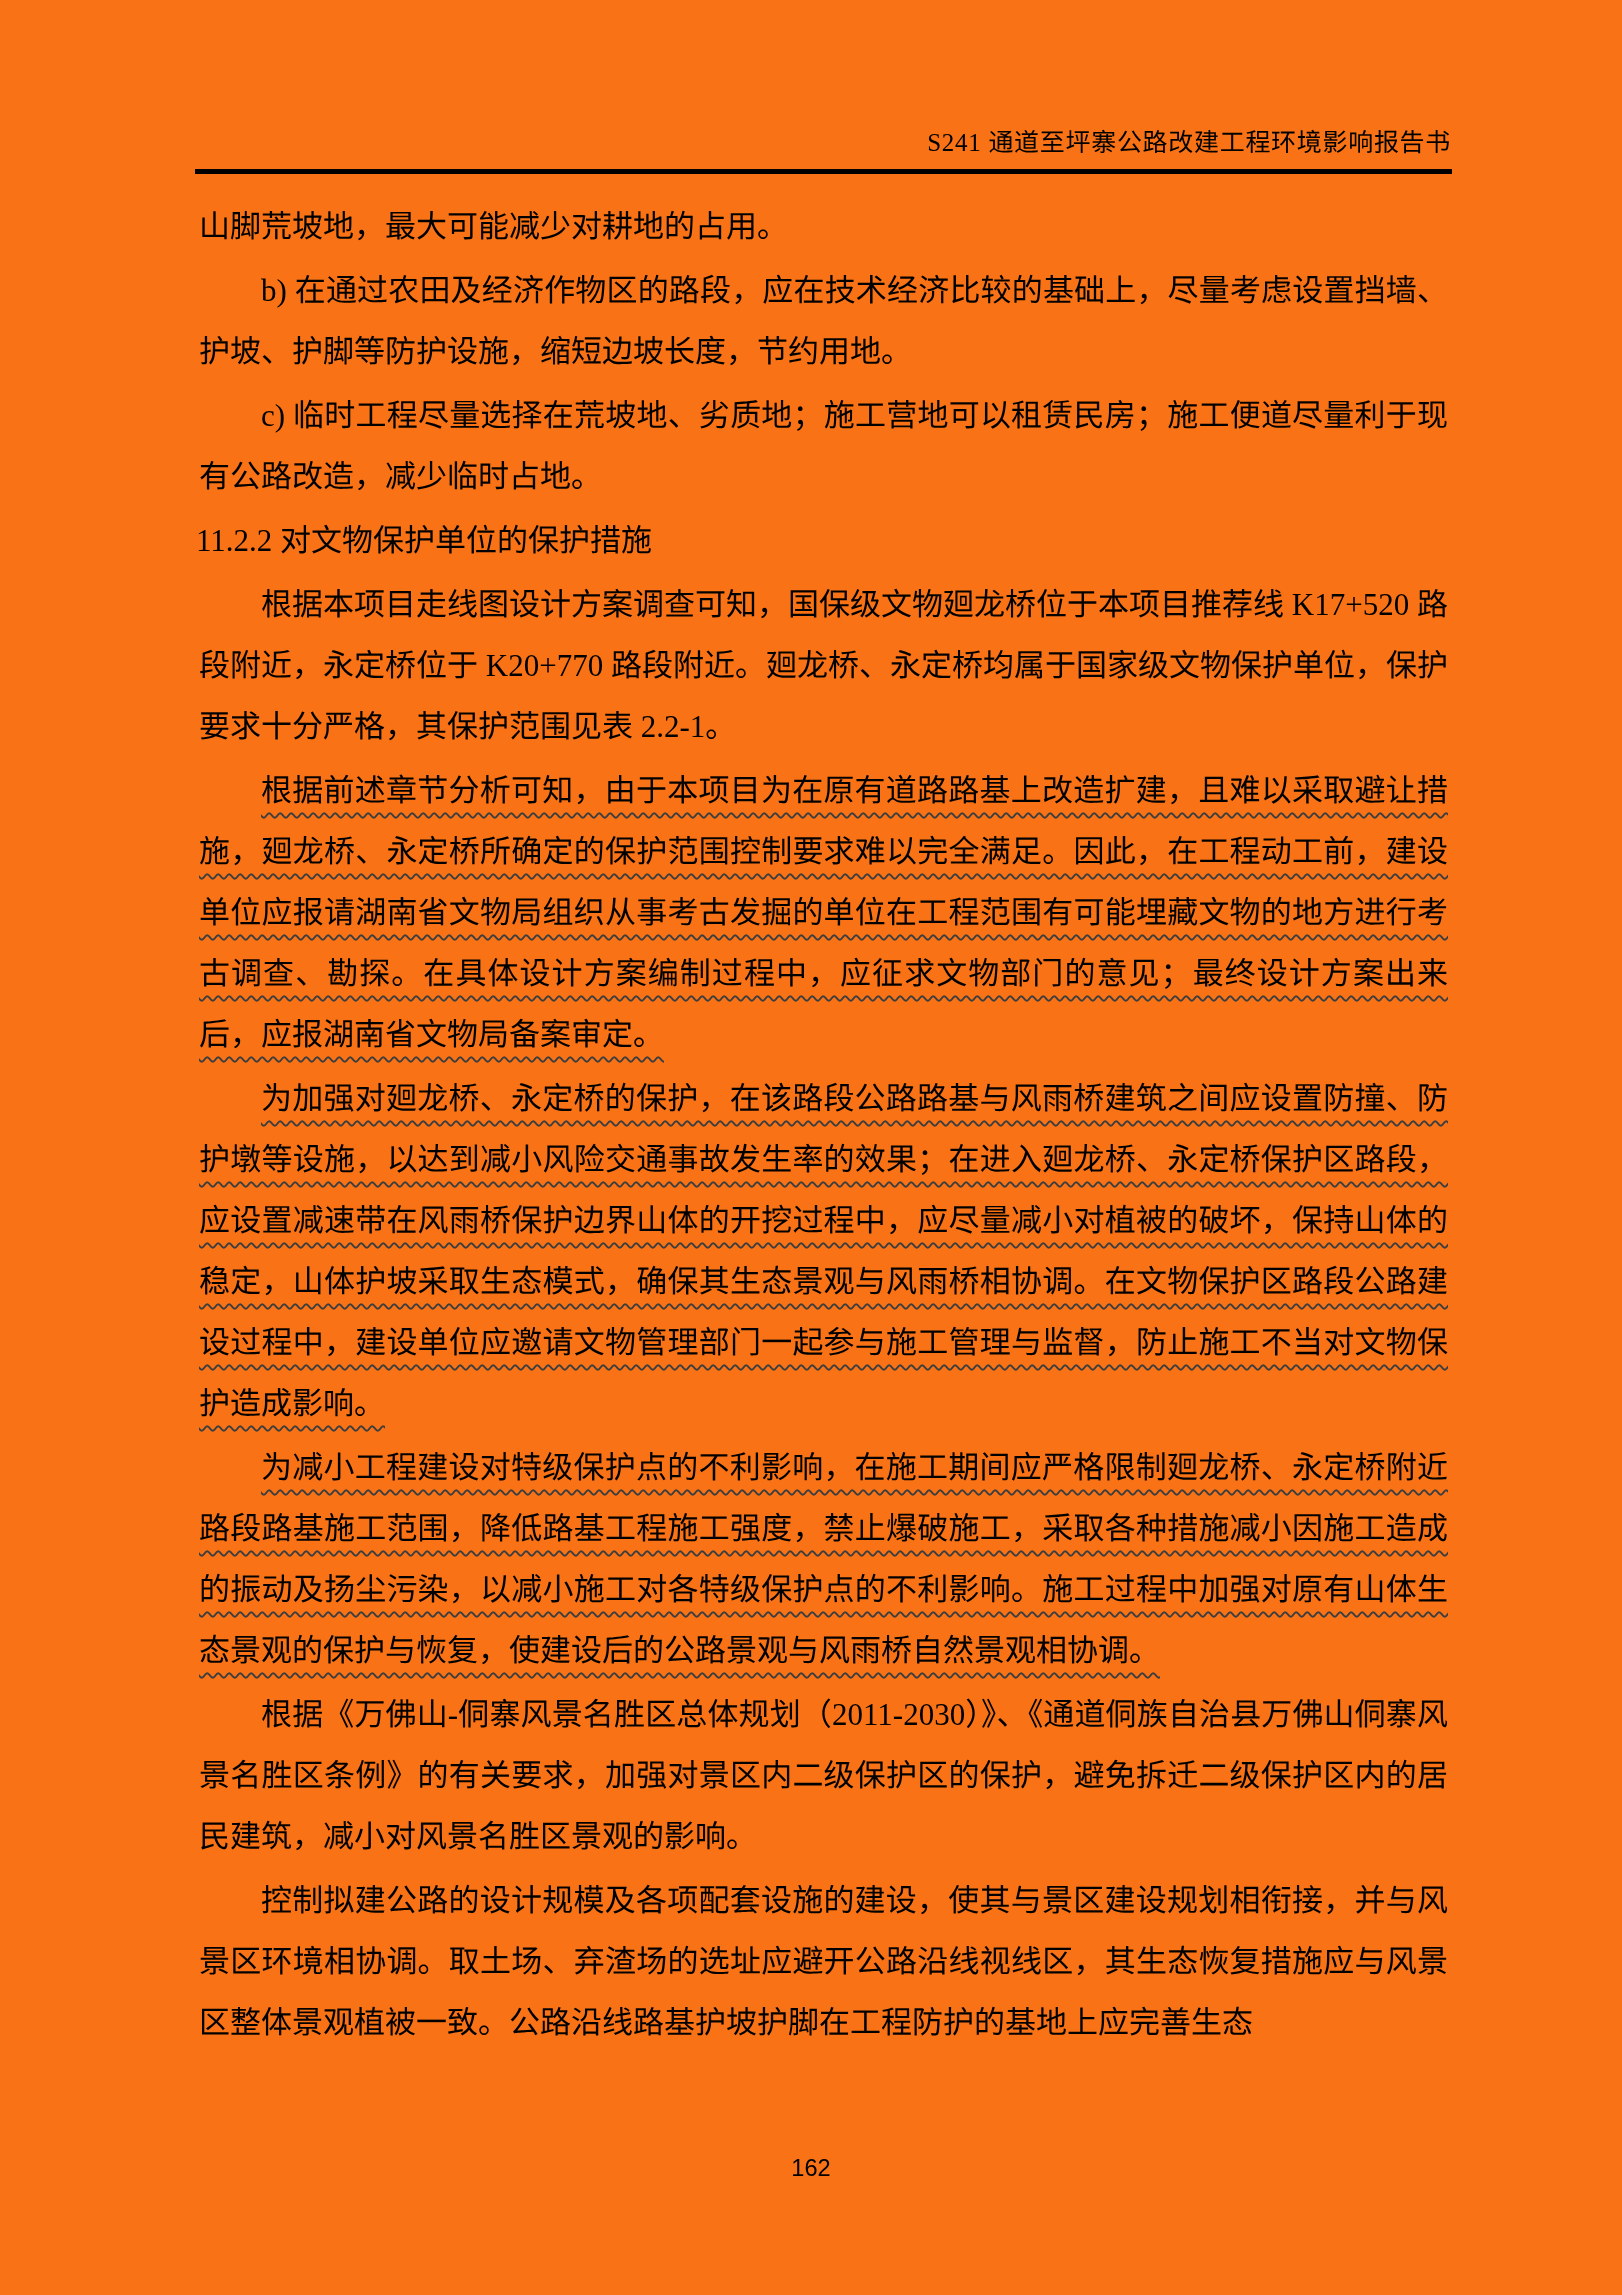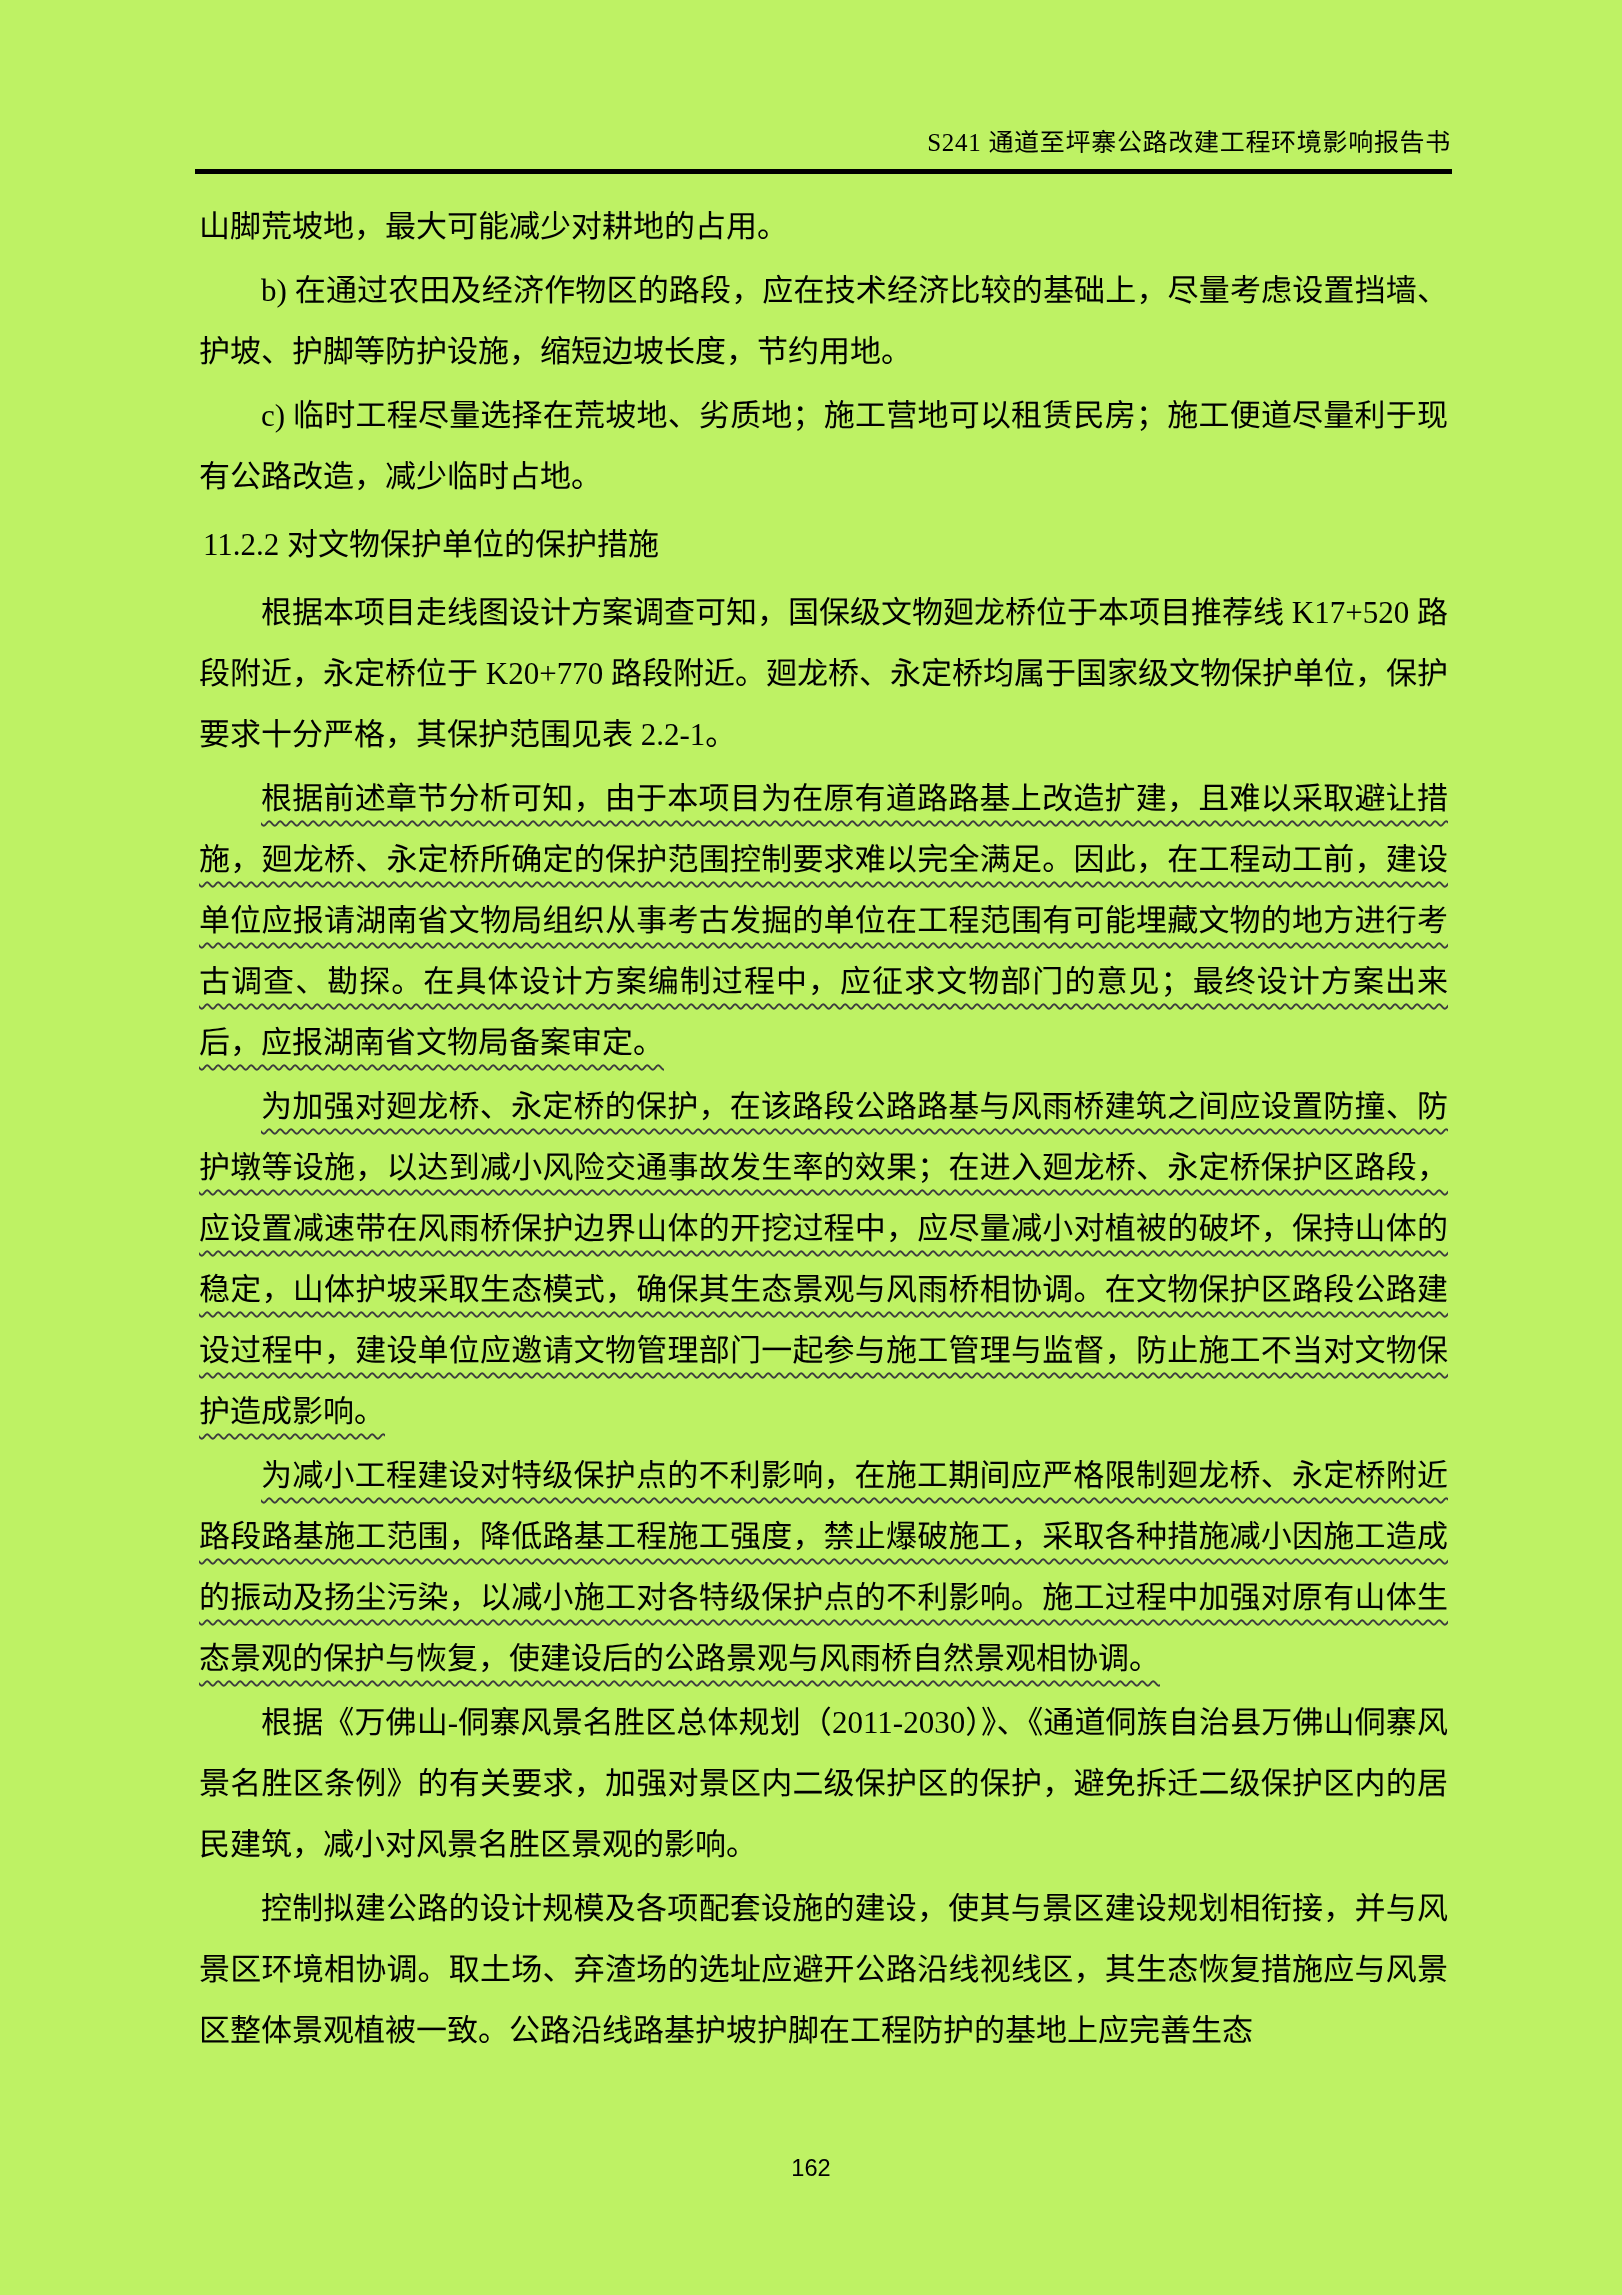--- a/index.html
+++ b/index.html
@@ -4,21 +4,21 @@
 <style>
   html, body {
     margin: 0;
     padding: 0;
     background: #ffffff;
   }
   .page {
     position: relative;
     width: 1622px;
     height: 2295px;
-    background: #bef264;
+    background: #f97316;
     color: #000000;
     font-family: "Liberation Serif", "DejaVu Serif", serif;
     overflow: hidden;
   }
   .header-title {
     position: absolute;
     top: 128px;
     left: 196px;
     right: 171px;
     text-align: right;
@@ -47,21 +47,21 @@
   }
   .para {
     margin: 3px;
     padding: 0;
     text-indent: 2em;
   }
   .para.no-indent {
     text-indent: 0;
   }
   .heading {
-    margin: 7px;
+    margin: 0;
     padding: 0;
     font-size: 31px;
     font-weight: normal;
     text-indent: 0;
   }
   .wavy {
     text-decoration-line: underline;
     text-decoration-style: wavy;
     text-decoration-color: #3d3d3d;
     text-decoration-thickness: 2px;

